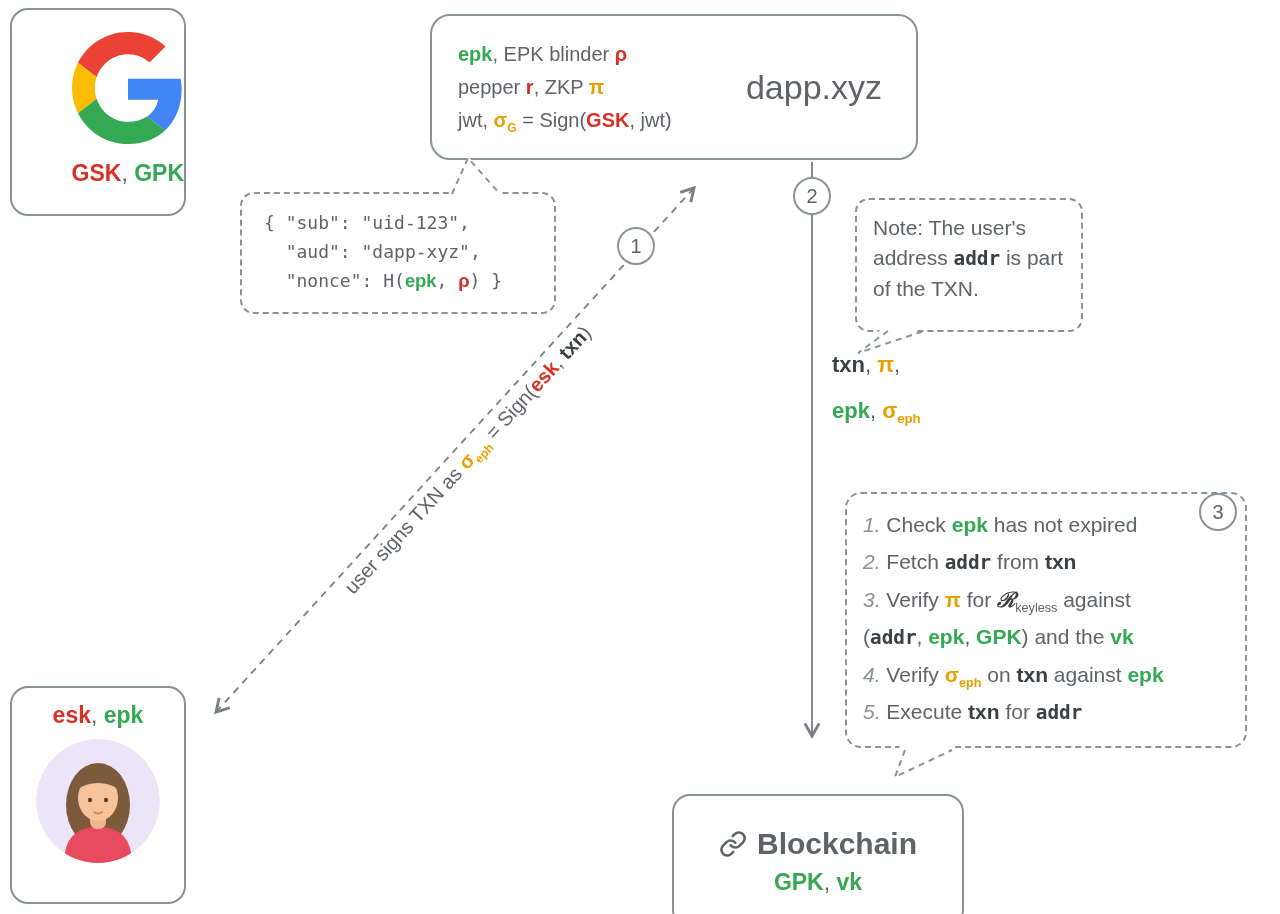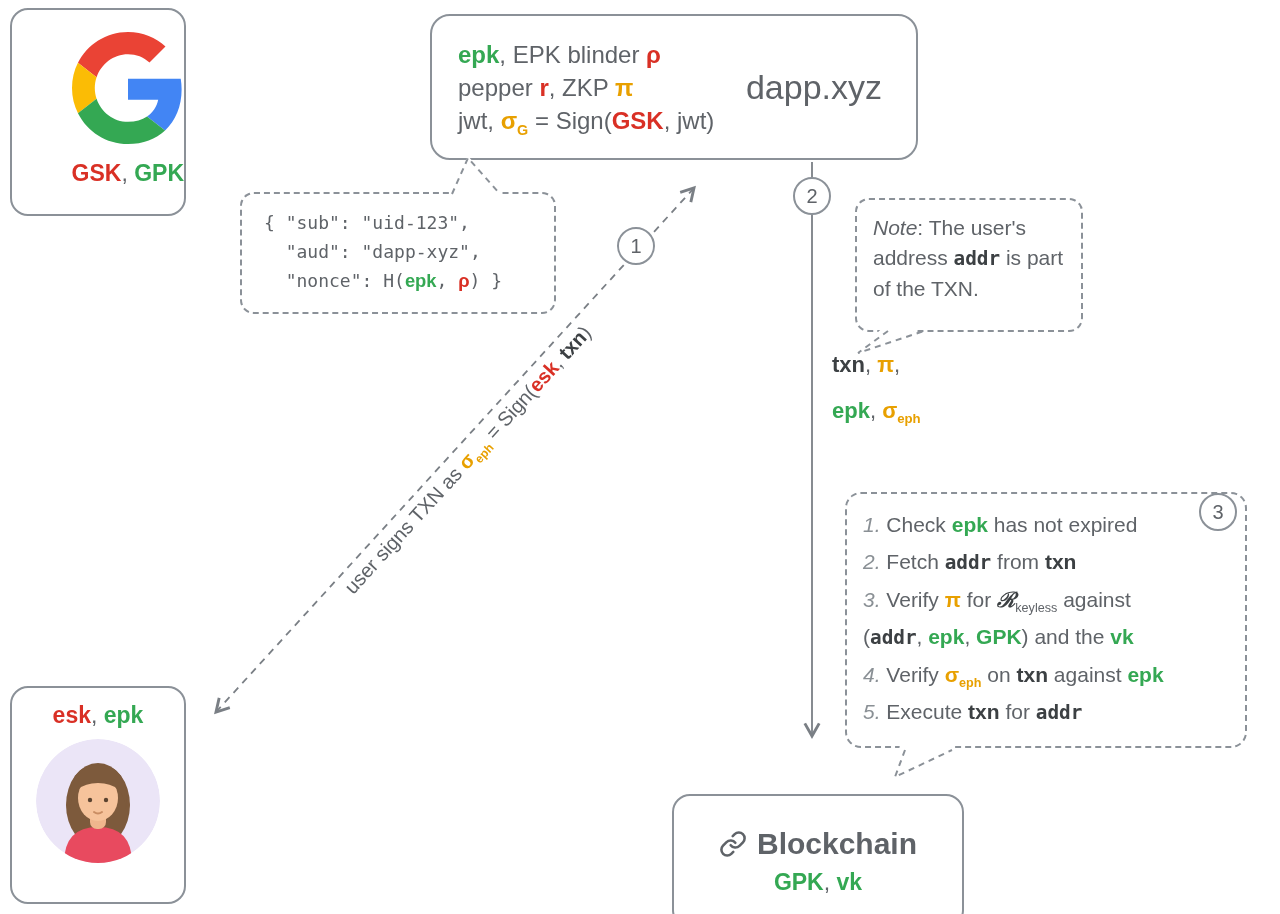--- a/index.html
+++ b/index.html
@@ -13,33 +13,33 @@
   .badge{position:absolute;width:38px;height:38px;border:2px solid #8b9198;border-radius:50%;
          background:#fff;display:flex;align-items:center;justify-content:center;
          font-size:20px;color:#5f6368;z-index:7;box-sizing:border-box;}
   
   .red{color:#d93025;font-weight:700;}
   .green{color:#34a853;font-weight:700;}
   .orange{color:#e8a000;font-weight:700;}
   .dk{color:#3c4043;font-weight:700;}
   .mono{font-family:"DejaVu Sans Mono",monospace;font-size:0.92em;}
   .sans{font-family:"Liberation Sans",sans-serif;font-size:1.02em;}
-  .it{font-style:italic;}
+  .it{}
   .num{color:#8a9095;font-style:italic;}
   .scr{font-family:"DejaVu Serif",serif;font-style:italic;color:#3c4043;font-weight:700;}
   sub{font-size:0.6em;line-height:0;}
   
   #google-box{left:10px;top:8px;width:176px;height:208px;border-radius:18px;
               display:flex;flex-direction:column;align-items:flex-end;}
   #google-box svg{margin-top:22px;}
   #google-box .keys{margin-top:16px;font-size:23px;}
   
   #dapp-box{left:430px;top:14px;width:488px;height:146px;border-radius:20px;
             display:flex;align-items:center;padding:0 26px;}
-  .dapp-lines{font-size:24px;line-height:33px;}
+  .dapp-lines{font-size:20px;line-height:33px;}
   .dapp-title{margin-left:auto;font-size:34px;font-weight:400;color:#5f6368;padding-right:8px;}
   
   #jwt-bubble{left:240px;top:192px;width:316px;height:122px;padding:14px 0 0 22px;
               font-family:"DejaVu Sans Mono",monospace;font-size:18px;line-height:29px;color:#5f6368;}
   #jwt-bubble div{white-space:pre;}
   
   #arrow-label{position:absolute;left:468px;top:460px;z-index:2;white-space:nowrap;
                transform:translate(-50%,-50%) rotate(-47.6deg);font-size:20px;color:#5f6368;}
   
   #badge-1{left:617px;top:227px;}

